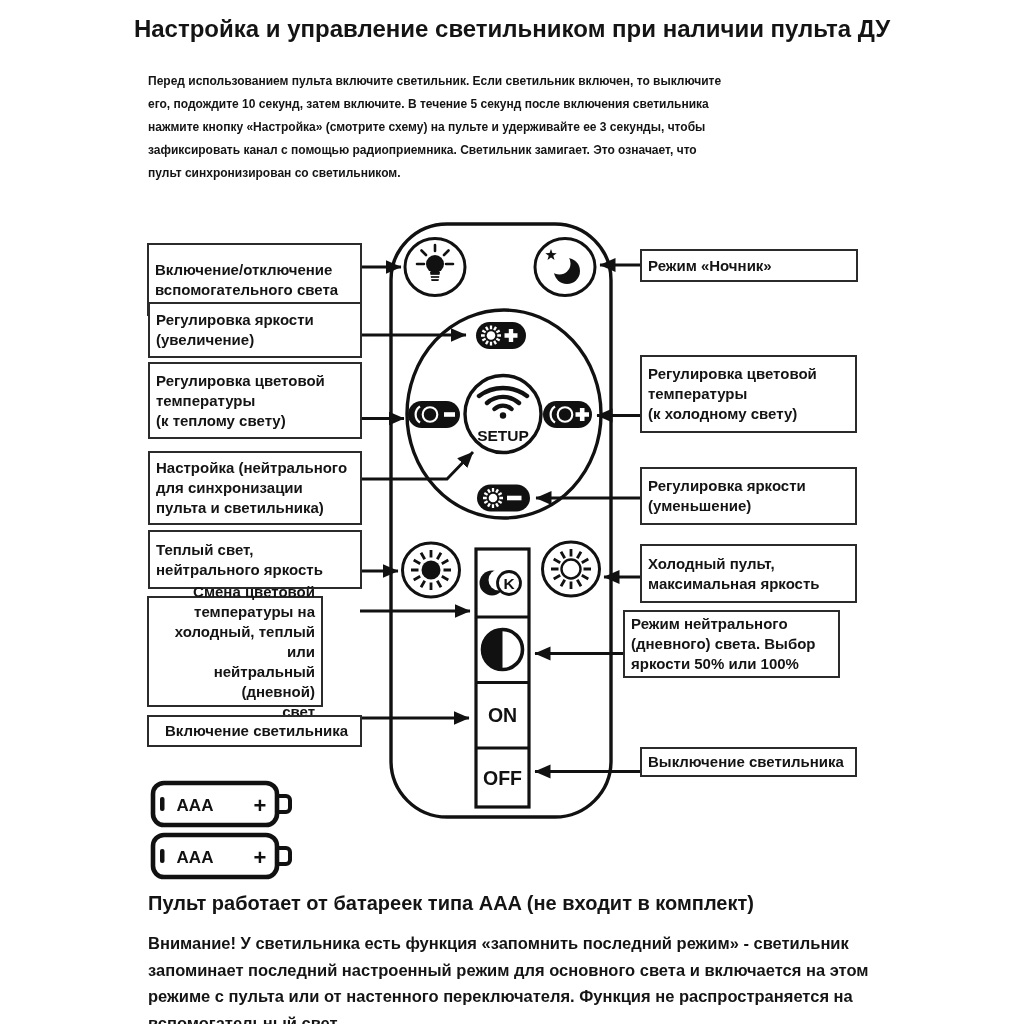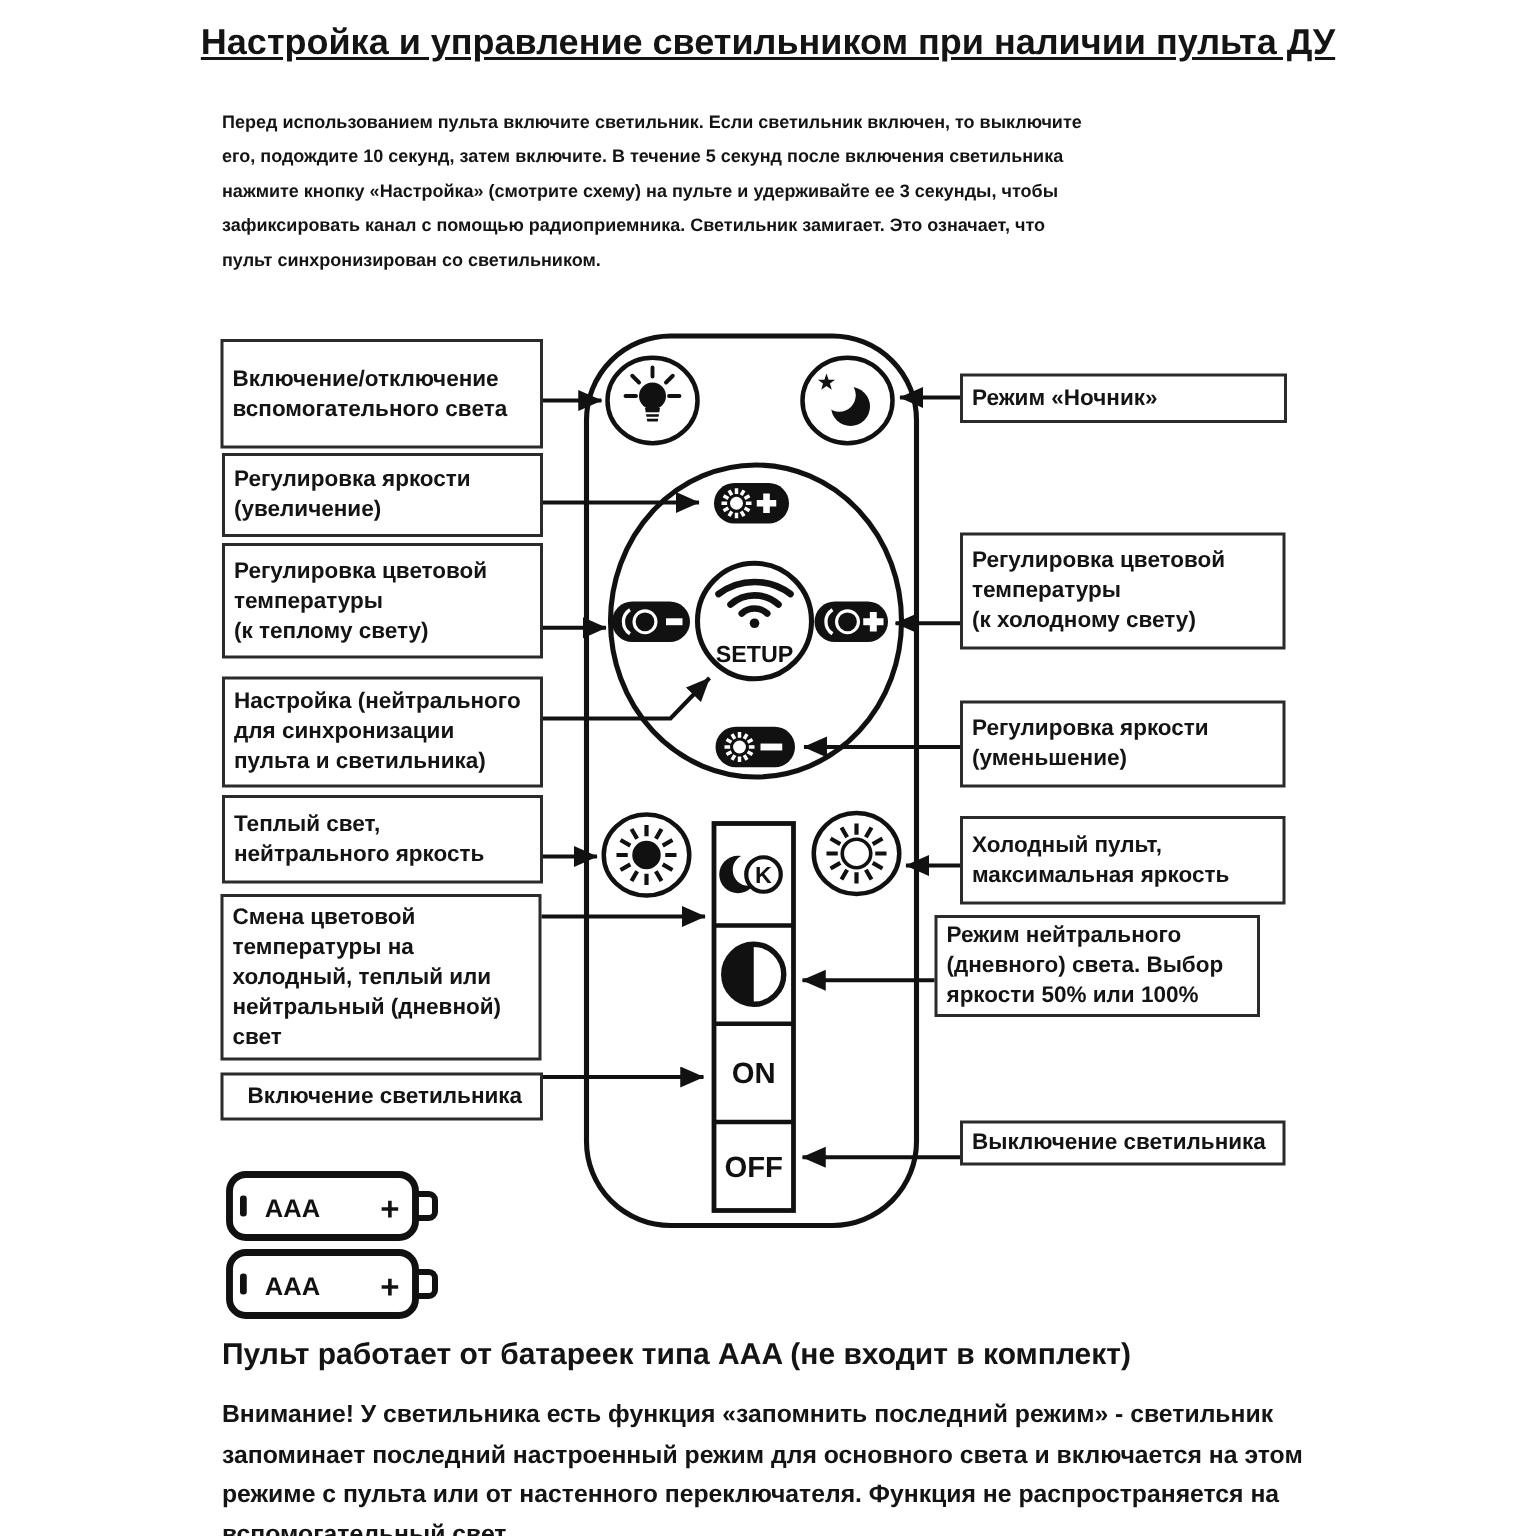--- a/index.html
+++ b/index.html
@@ -1,19 +1,19 @@
 <!DOCTYPE html>
 <html><head>
 <meta charset="utf-8">
 <style>
   html,body{margin:0;padding:0;background:#fff;}
   .page{position:relative;width:1024px;height:1024px;background:#fff;overflow:hidden;
         font-family:"Liberation Sans",sans-serif;color:#141414;}
   .title{position:absolute;top:15px;left:0;width:1024px;margin:0;text-align:center;
-         font-size:24px;font-weight:bold;letter-spacing:0;text-decoration:underline;}
+         font-size:24px;font-weight:bold;letter-spacing:0;}
   .para{position:absolute;margin:0;font-weight:bold;white-space:pre-line;}
   .intro{left:148px;top:70px;width:810px;font-size:12px;line-height:23px;}
   .battery-note{left:148px;top:891px;width:810px;font-size:20px;line-height:24px;}
   .warning{left:148px;top:930px;width:810px;font-size:16.5px;line-height:26.5px;}
   .lbox{position:absolute;box-sizing:border-box;border:2px solid #2b2b2b;background:#fff;
         font-size:15px;font-weight:bold;line-height:20px;padding:4px 6px;
         white-space:pre-line;display:flex;align-items:center;}
   .diagram-svg{position:absolute;left:0;top:0;width:1024px;height:1024px;}
   .svgt{font-family:"Liberation Sans",sans-serif;font-weight:bold;fill:#111;text-anchor:middle;}
   .stroke{stroke:#111;fill:none;}
@@ -171,33 +171,33 @@
     </g>
     <g>
       <rect x="275" y="848" width="15" height="16" rx="4" fill="#fff" stroke="#111" stroke-width="4"></rect>
       <rect x="153" y="835" width="124" height="42" rx="11" fill="#fff" stroke="#111" stroke-width="4.6"></rect>
       <rect x="160" y="849" width="4.5" height="14" rx="2" fill="#111"></rect>
       <text class="svgt" x="195" y="863" font-size="17" text-anchor="middle">AAA</text>
       <text class="svgt" x="260" y="865" font-size="22" text-anchor="middle">+</text>
     </g>
   </svg>
 
-  <div class="lbox" style="left:147px;top:226px;width:215px;height:73px;">Включение/отключение
+  <div class="lbox" style="left:147px;top:243px;width:215px;height:73px;">Включение/отключение
 вспомогательного света</div>
   <div class="lbox" style="left:148px;top:302px;width:214px;height:56px;">Регулировка яркости
 (увеличение)</div>
   <div class="lbox" style="left:148px;top:362px;width:214px;height:77px;">Регулировка цветовой
 температуры
 (к теплому свету)</div>
   <div class="lbox" style="left:148px;top:451px;width:214px;height:74px;">Настройка (нейтрального
 для синхронизации
 пульта и светильника)</div>
   <div class="lbox" style="left:148px;top:530px;width:214px;height:59px;">Теплый свет,
 нейтрального яркость</div>
-  <div class="lbox" style="left:147px;top:596px;width:214px;height:111px;">Смена цветовой
+  <div class="lbox" style="left:147px;top:596px;width:176px;height:111px;text-align:right;">Смена цветовой
 температуры на
 холодный, теплый или
 нейтральный (дневной)
 свет</div>
   <div class="lbox" style="left:147px;top:715px;width:215px;height:32px;padding-left:16px;">Включение светильника</div>
 
   <div class="lbox" style="left:640px;top:249px;width:218px;height:33px;">Режим «Ночник»</div>
   <div class="lbox" style="left:640px;top:355px;width:217px;height:78px;">Регулировка цветовой
 температуры
 (к холодному свету)</div>

